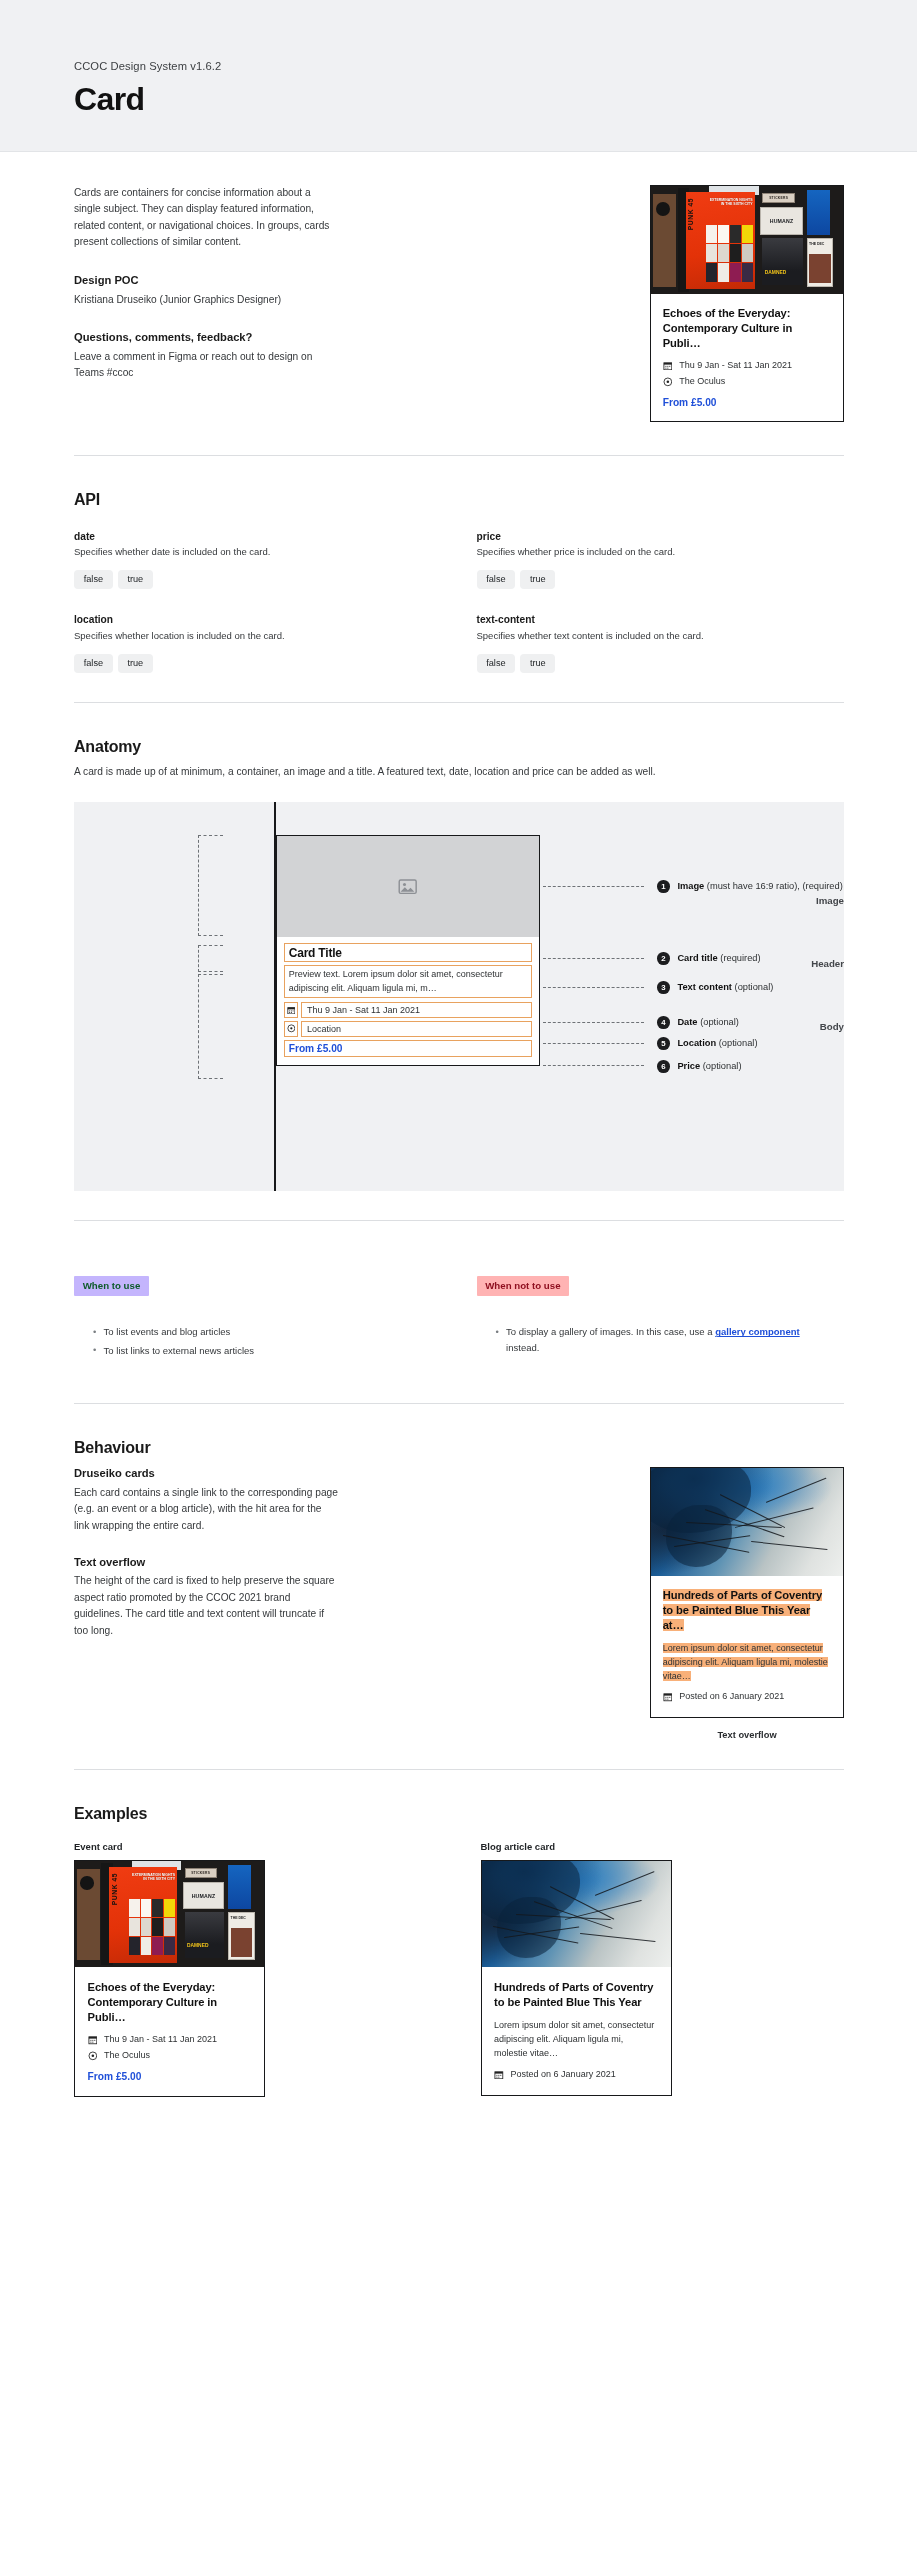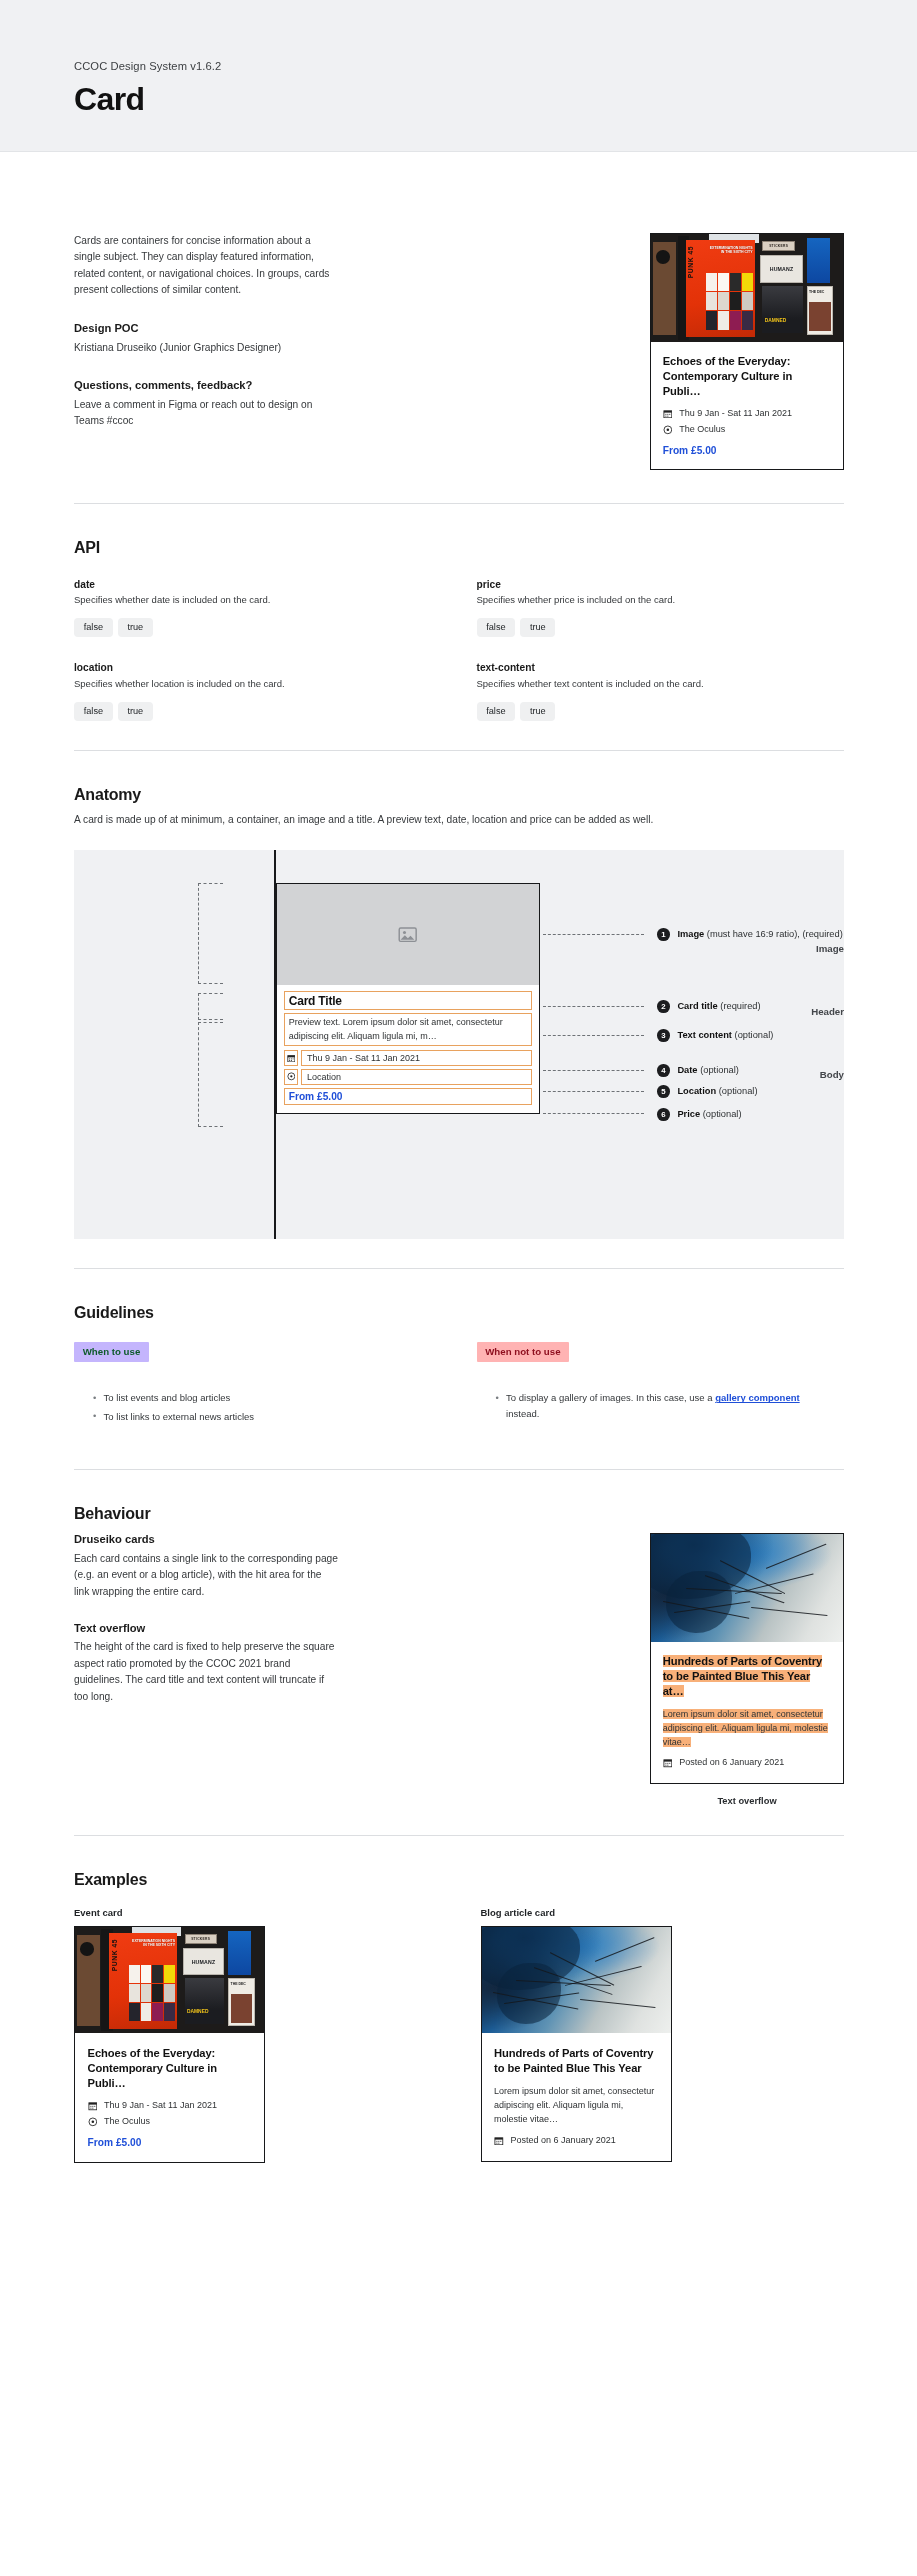--- a/index.html
+++ b/index.html
@@ -25,21 +25,21 @@
   .page-title { font-size:32px; font-weight:bold; letter-spacing:-0.6px; margin-top:8.7px; color:#111; }
 
   
   .section { width:770px; margin:0 auto; padding:35px 0 29px 0; }
   .rule { width:770px; height:1px; background:#dcdee1; margin:0 auto; }
   h2.sec { font-size:16px; font-weight:bold; margin:0 0 7.8px 0; letter-spacing:-0.2px; }
   h3.sub { font-size:11.2px; font-weight:bold; margin:0 0 5.8px 0; }
   p.body { font-size:10.2px; line-height:1.62; color:#35383b; margin:0; }
 
   
-  .intro-flex { display:flex; align-items:flex-start;margin-top:48px; }
+  .intro-flex { display:flex; align-items:flex-start; }
   .intro-left { width:264px; flex:0 0 264px; }
   .intro-left .blk { margin-bottom:23px; }
   .intro-left .blk:last-child { margin-bottom:0; }
   .intro-right { flex:1; display:flex; justify-content:flex-end; }
 
   
   .card {
     width:194px; background:#fff;
     border:1.5px solid #17181a;
     display:flex; flex-direction:column;
@@ -382,21 +382,21 @@
         </div>
       </div>
 
     </div>
   </div>
 
   <div class="rule"></div>
 
   <div class="section">
     <h2 class="sec">Anatomy</h2>
-    <p class="body">A card is made up of at minimum, a container, an image and a title. A preview text, date, location and price can be added as well.</p>
+    <p class="body">A card is made up of at minimum, a container, an image and a title. A featured text, date, location and price can be added as well.</p>
 
     <div class="anatomy-stage">
       <div class="vrule-left"></div>
 
       <div class="an-label" style="left:41px;top:93px;">Image</div>
       <div class="brace" style="left:124px;top:33px;height:101px;"></div>
 
       <div class="an-label" style="left:37px;top:156px;">Header</div>
       <div class="brace" style="left:124px;top:143px;height:27px;"></div>
 
@@ -475,21 +475,20 @@
           <span class="bullet-num">6</span>
           <span class="leg-txt"><b>Price</b> <span>(optional)</span></span>
         </div>
       </div>
     </div>
   </div>
 
   <div class="rule"></div>
 
   <div class="section">
-    <h2 class="sec">Guidelines</h2>
     <div class="guide-grid">
       <div>
         <span class="tag good">When to use</span>
         <ul class="gl">
           <li>To list events and blog articles</li>
           <li>To list links to external news articles</li>
         </ul>
       </div>
       <div>
         <span class="tag bad">When not to use</span>

